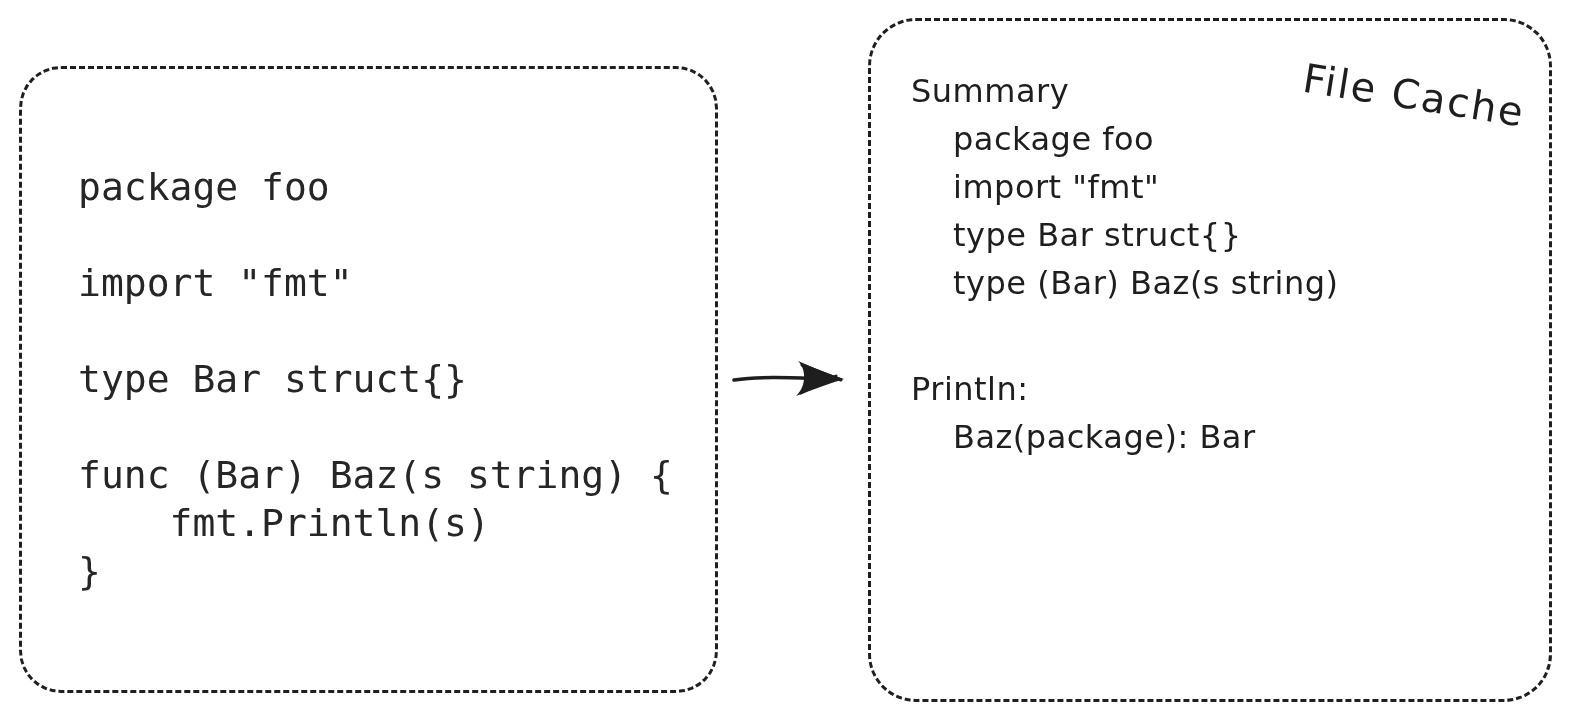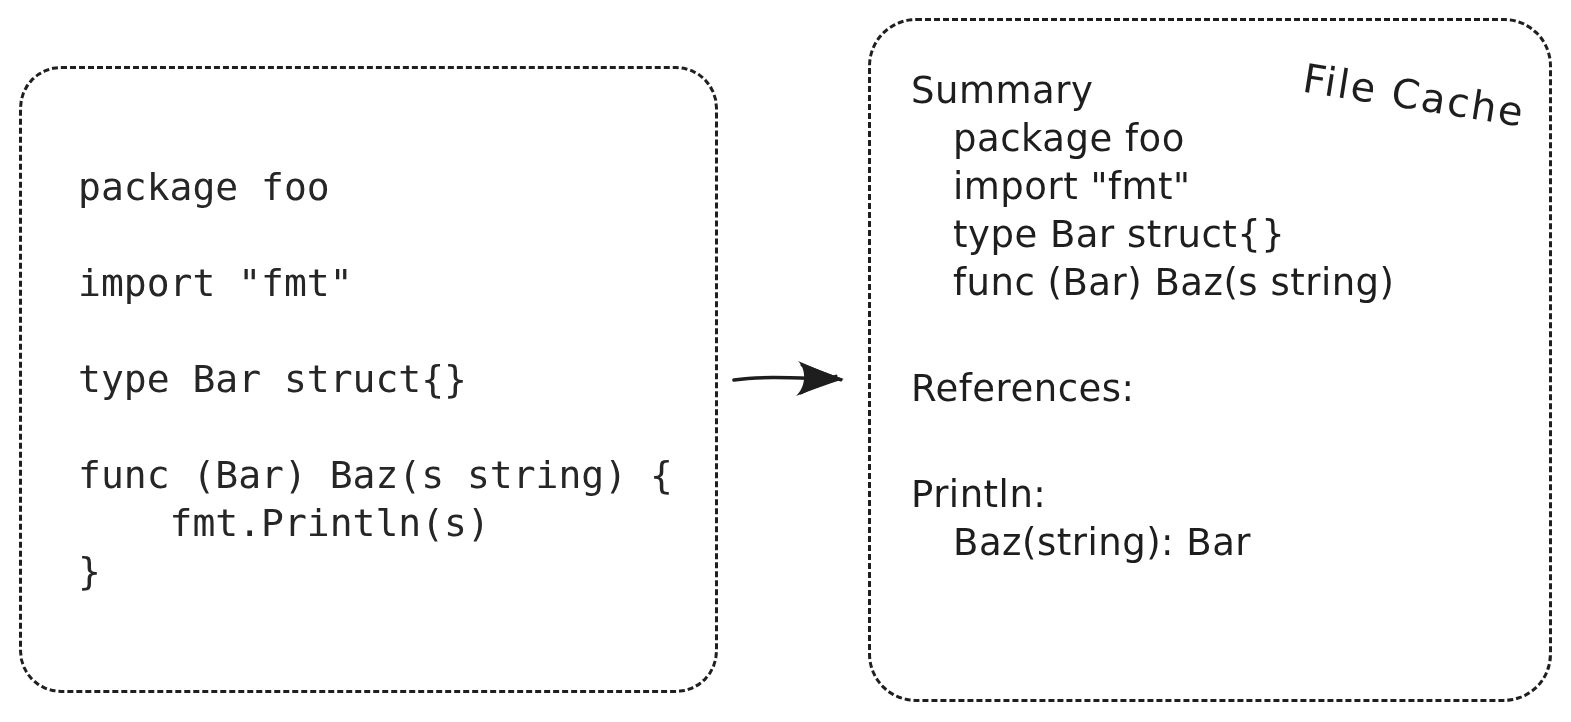--- a/index.html
+++ b/index.html
@@ -61,21 +61,21 @@
     font-size: 40px;
     letter-spacing: 2px;
     transform: rotate(9deg);
     transform-origin: left top;
     white-space: nowrap;
   }
   .rb-content {
     position: absolute;
     left: 40px;
     top: 46px;
-    font-size: 37px;
+    font-size: 32px;
     line-height: 48px;
     letter-spacing: 0.5px;
   }
   .section + .section {
     margin-top: 58px;
   }
   .section .heading {
     white-space: nowrap;
   }
   .section .item {
@@ -113,28 +113,27 @@
 
     <div id="file-cache-label">File Cache</div>
 
     <div class="rb-content">
 
       <div class="section">
         <div class="heading">Summary</div>
         <div class="item">package foo</div>
         <div class="item">import "fmt"</div>
         <div class="item">type Bar struct{}</div>
-        <div class="item">func (Bar) Baz(s string)</div>
+        <div class="item">type (Bar) Baz(s string)</div>
       </div>
 
       <div class="section">
-        <div class="heading">References:</div>
       </div>
 
       <div class="section">
         <div class="heading">Println:</div>
-        <div class="item">Baz(string): Bar</div>
+        <div class="item">Baz(package): Bar</div>
       </div>
 
     </div>
   </div>
 
 </div>
 
 </body></html>

